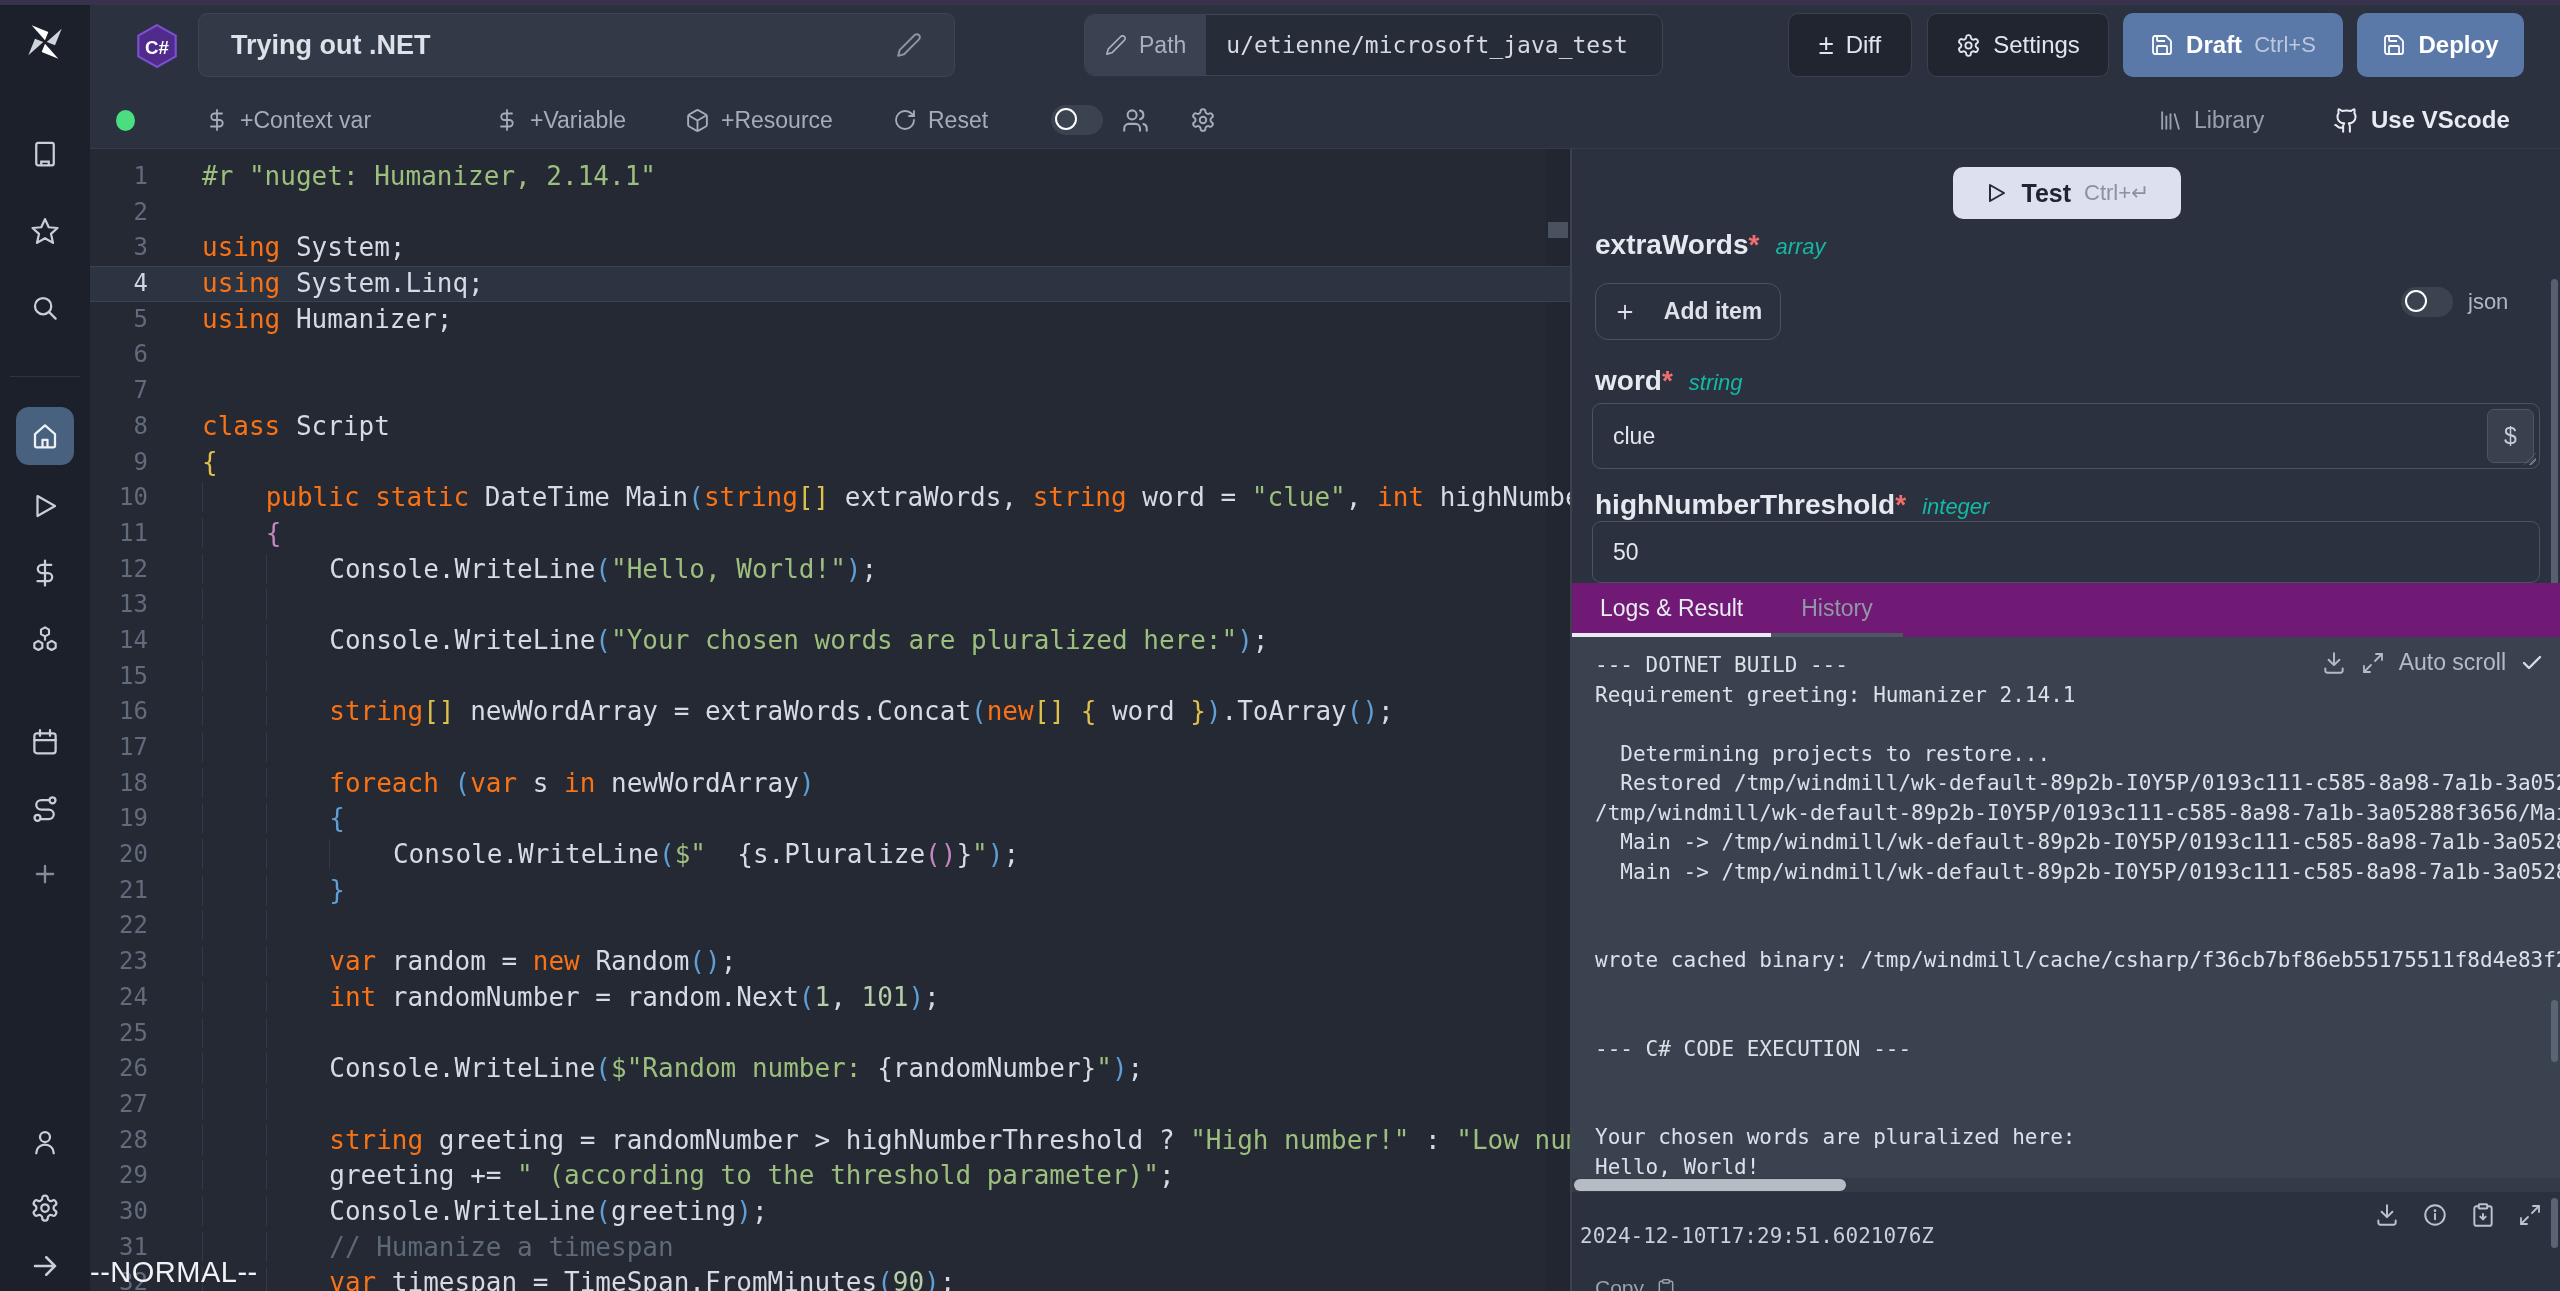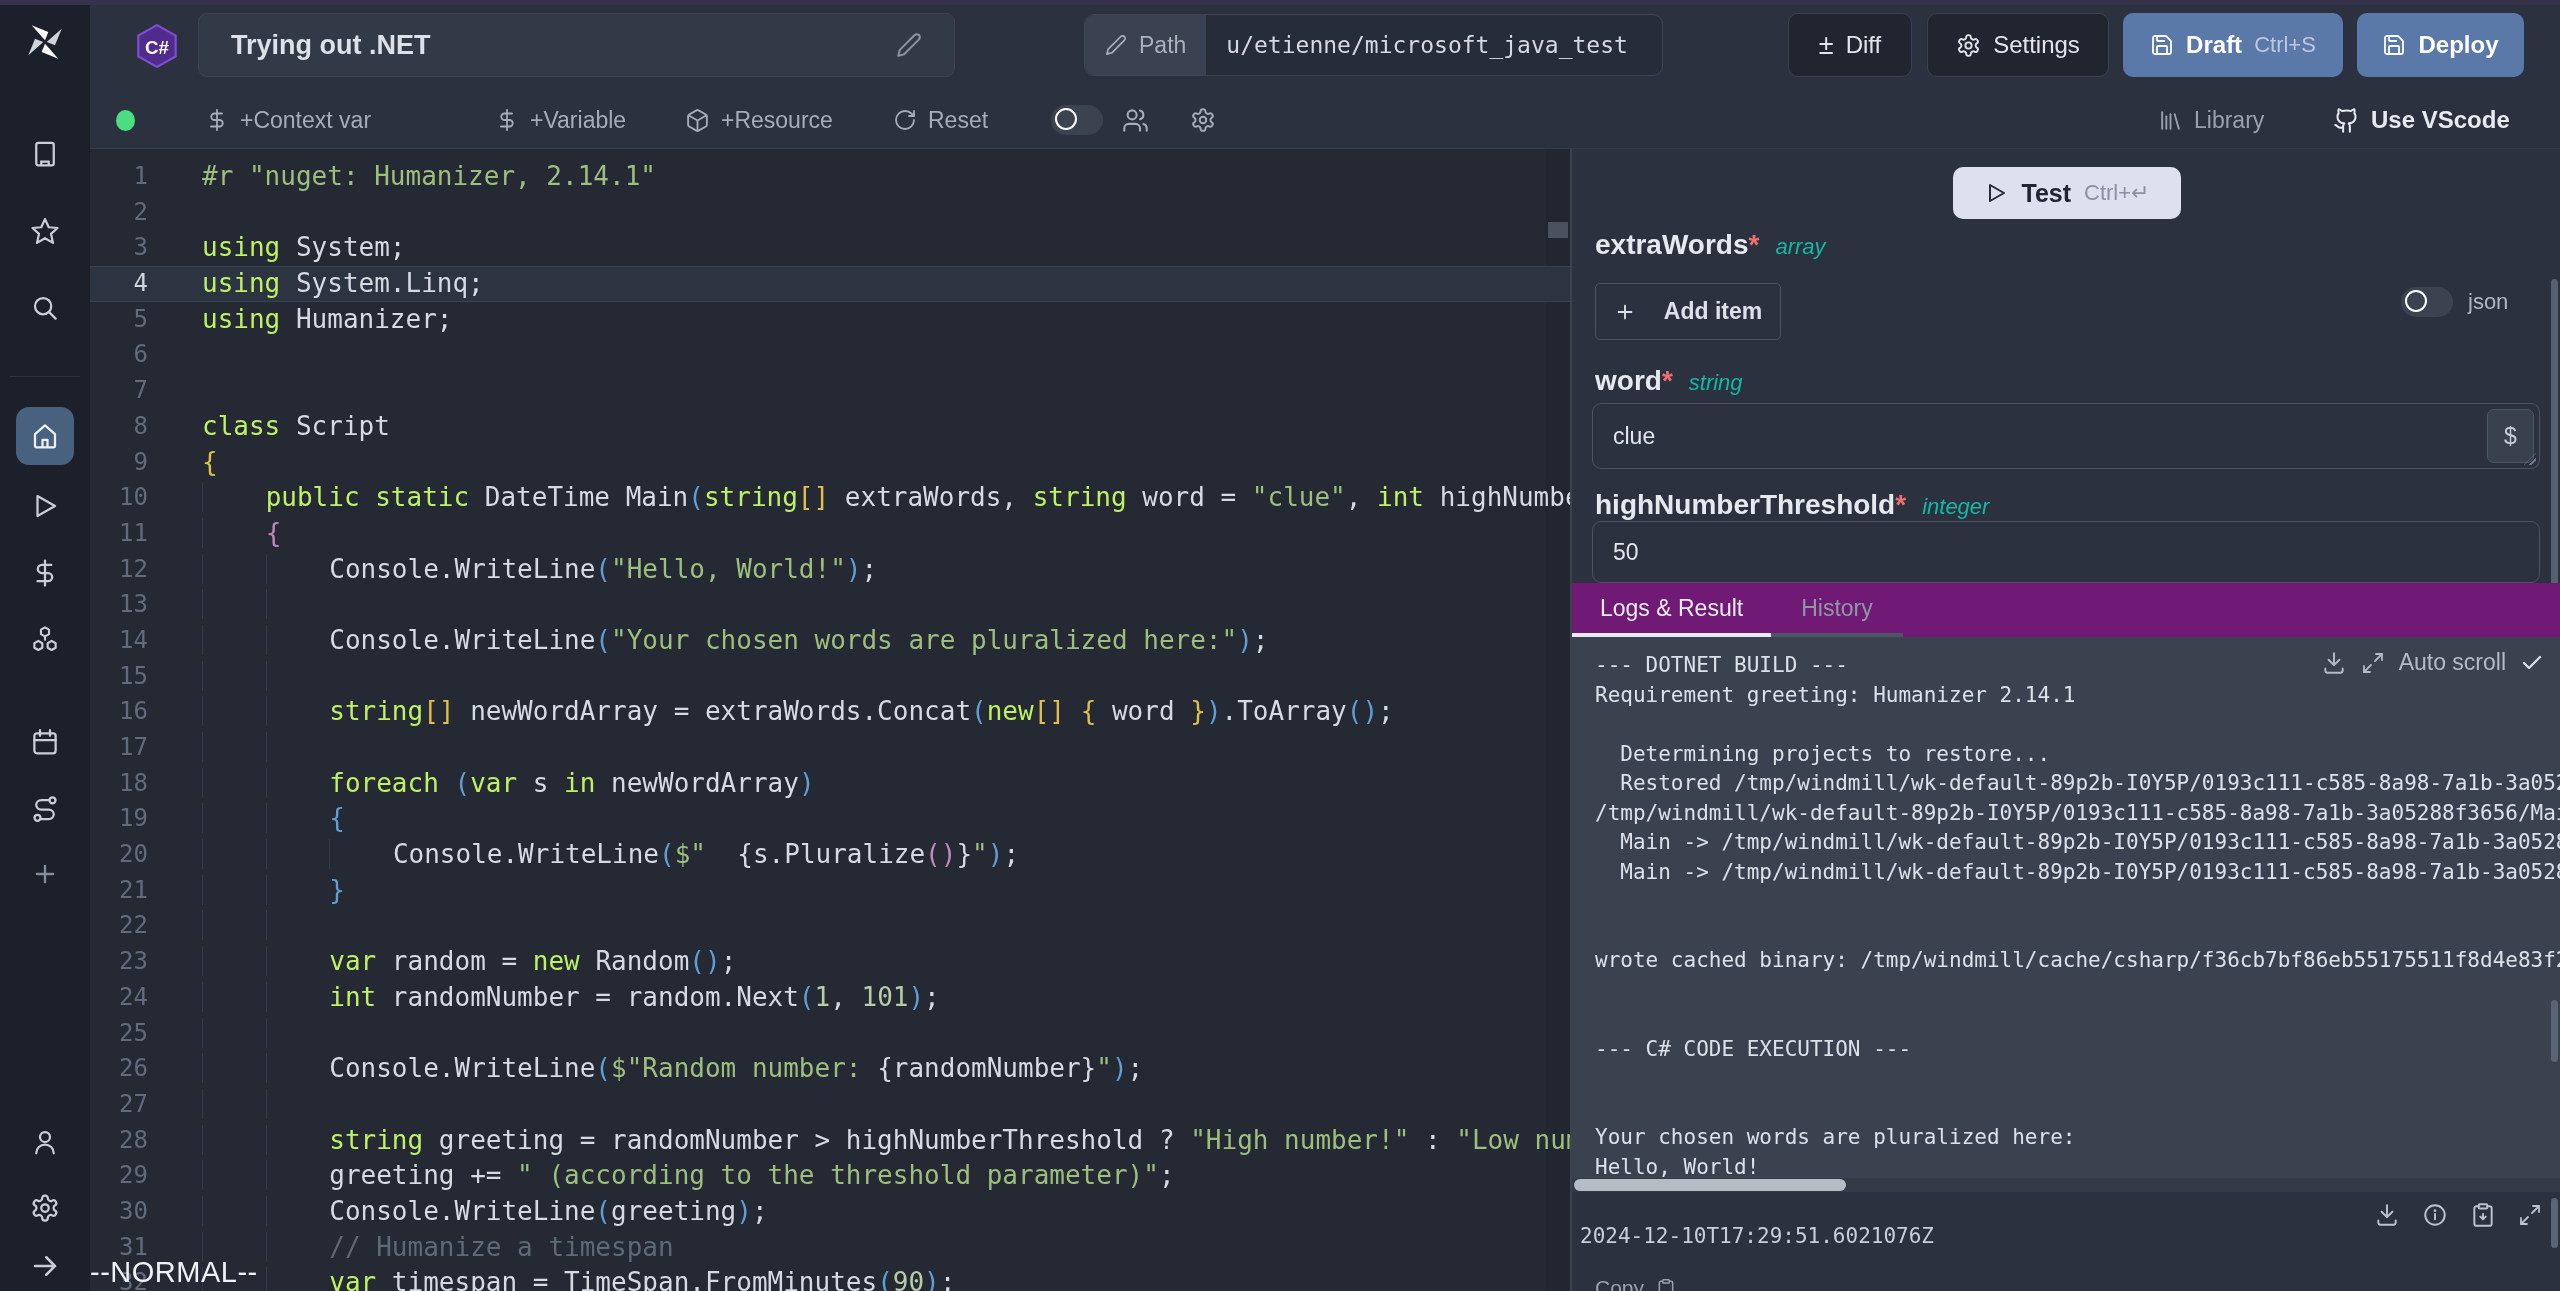--- a/index.html
+++ b/index.html
@@ -44,40 +44,40 @@
   .vscode{color:#e8ebf1;font-weight:700;font-size:24px}
 
   
   .editor{position:absolute;left:90px;top:149px;width:1480px;height:1142px;background:#242933;overflow:hidden}
   .code-lines{position:relative;padding-top:10px;font-family:"DejaVu Sans Mono",monospace;font-size:26px}
   .code-line{position:relative;height:35.7px;line-height:35.7px;white-space:pre}
   .code-line .ln{position:absolute;left:0;top:0;width:58px;text-align:right;color:#616b7c;font-size:24px}
   .code-line .code{position:absolute;left:112px;top:0}
   .code-line.hl{background:#2d3441;box-shadow:inset 0 1px 0 #3a4150,inset 0 -1px 0 #3a4150}
   .code-line.hl .ln{color:#cfd6e2}
-  .kw{color:#bef264}.pln{color:#d6dae2}.str{color:#9dbf7e}.num{color:#b5cea8}
+  .kw{color:#f97316}.pln{color:#d6dae2}.str{color:#9dbf7e}.num{color:#b5cea8}
   .cmt{color:#5e6977}.yb{color:#dfc04a}.pb{color:#c586c0}.bb{color:#5f9fd6}
   .ig{border-left:1px solid #323a4a}
   .ed-scrolltrack{position:absolute;left:1456px;top:0;width:24px;height:100%;background:#212631}
   .ed-scrollthumb{position:absolute;left:1458px;top:73px;width:20px;height:16px;background:#4a5260}
   .vim-mode{position:absolute;left:0;bottom:2px;font-size:29px;color:#f0f2f6;z-index:6;letter-spacing:.5px}
 
   .vsplit{position:absolute;left:1570px;top:149px;width:2px;bottom:0;background:#3c434f}
 
   
   .rpanel{position:absolute;left:1572px;top:149px;width:988px;height:1142px;background:#2b313e;overflow:hidden}
   .test-btn{position:absolute;left:381px;top:18px;width:228px;height:52px;border-radius:10px;background:#dce0ef;
        display:flex;align-items:center;justify-content:center;gap:13px;cursor:pointer}
   .test-label{font-size:25px;font-weight:700;color:#20262f}
   .test-shortcut{font-size:22px;color:#8a91a0}
   .field-label-row{position:absolute;left:23px;display:flex;align-items:baseline}
   .field-label{font-size:28px;font-weight:700;color:#e6eaf0}
   .req{color:#ef6e6e;font-size:28px;font-weight:700}
   .ftype{font-size:22px;font-style:italic;color:#14b8a6;margin-left:16px}
-  .additem-btn{position:absolute;left:23px;top:134px;width:186px;height:57px;border:1px solid #4b5362;border-radius:5px;
+  .additem-btn{position:absolute;left:23px;top:134px;width:186px;height:57px;border:1px solid #4b5362;border-radius:13px;
        display:flex;align-items:center;justify-content:center;gap:28px;color:#dde2ea;font-size:23px;font-weight:600;cursor:pointer;box-sizing:border-box}
   .json-toggle-row{position:absolute;left:829px;top:138px;display:flex;align-items:center;gap:15px}
   .json-label{font-size:22px;color:#b0b7c3}
   .tinput{position:absolute;left:20px;width:948px;border:1px solid #4b5362;border-radius:9px;background:transparent;box-sizing:border-box}
   .tinput input{width:100%;height:100%;background:transparent;border:none;outline:none;color:#e2e6ed;
        font-size:23px;font-family:"Liberation Sans",sans-serif;padding:0 70px 0 20px;box-sizing:border-box}
   .dollar-chip{position:absolute;right:5px;top:5px;bottom:5px;width:45px;background:#39414f;border:1px solid #4e5665;
        border-radius:7px;display:flex;align-items:center;justify-content:center;color:#c6cdd9;font-size:23px;cursor:pointer}
   .resize-handle{position:absolute;right:3px;bottom:3px;width:12px;height:12px;
        background:repeating-linear-gradient(-45deg,transparent 0 3px,#6d7687 3px 5px);

